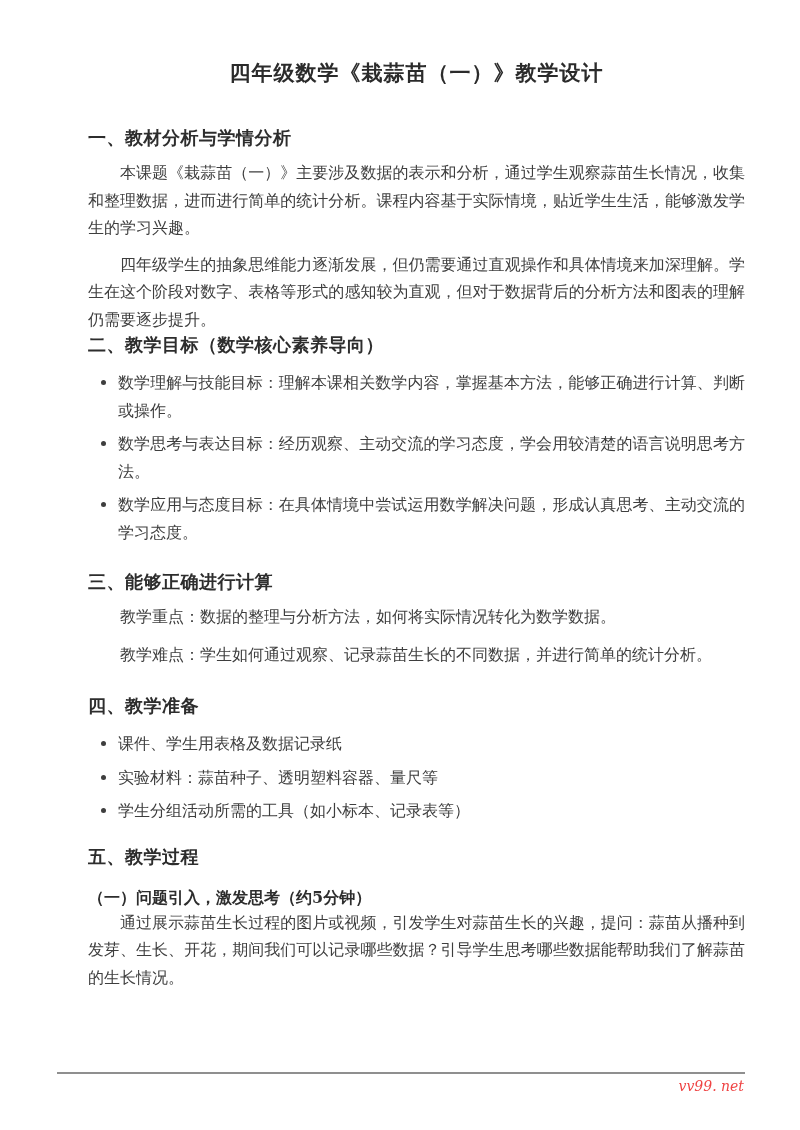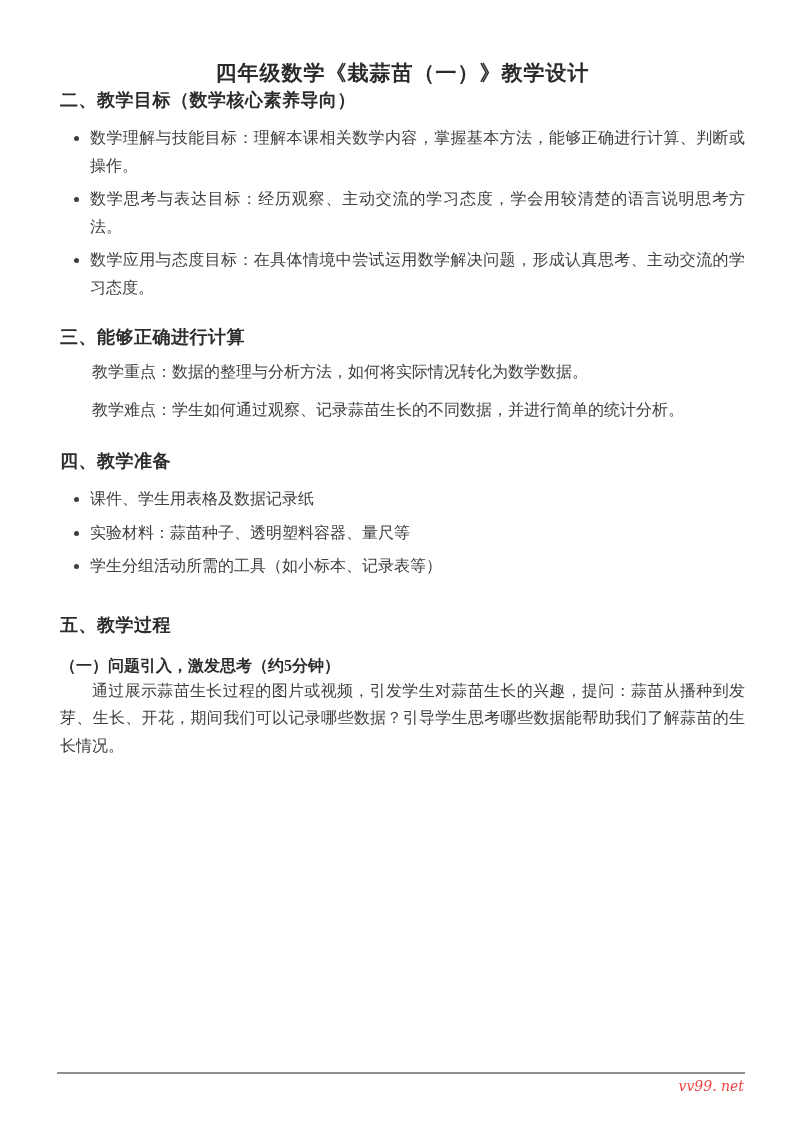--- a/index.html
+++ b/index.html
@@ -22,22 +22,21 @@
     font-size: 66px;
     line-height: 1;
     letter-spacing: 1px;
     color: #ececec;
     user-select: none;
   }
 
   .content {
     position: relative;
     z-index: 1;
-    padding: 0 55px 0 60px;
-    font-family: Liberation Serif, serif;
+    padding: 0 55px 0 88px;
   }
 
   .doc-title {
     margin: 0;
     padding-top: 58px;
     font-size: 21px;
     line-height: 30px;
     font-weight: bold;
     letter-spacing: 1px;
     text-align: center;
@@ -49,21 +48,21 @@
     font-size: 18px;
     line-height: 24px;
     font-weight: bold;
     letter-spacing: 0.5px;
     color: #2d2d2d;
   }
   .mt38 { margin-top: 38px; }
   .mt16 { margin-top: 0; }
   .mt24 { margin-top: 24px; }
   .mt26 { margin-top: 26px; }
-  .mt30 { margin-top: 33px; }
+  .mt30 { margin-top: 20px; }
 
   .body-p {
     margin: 9px 0 0;
     font-size: 16px;
     line-height: 27.5px;
     text-align: justify;
     text-indent: 2em;
     color: #3e3e3e;
   }
   .mt11 { }
@@ -112,20 +111,25 @@
 </head>
 <body>
 
 <div class="page">
 
 
   <div class="content">
 
     <h1 class="doc-title">四年级数学《栽蒜苗（一）》教学设计</h1>
 
+    <section>
+      <h2 class="sec-h mt38">一、教材分析与学情分析</h2>
+      <p class="body-p">本课题《栽蒜苗（一）》主要涉及数据的表示和分析，通过学生观察蒜苗生长情况，收集和整理数据，进而进行简单的统计分析。课程内容基于实际情境，贴近学生生活，能够激发学生的学习兴趣。</p>
+      <p class="body-p">四年级学生的抽象思维能力逐渐发展，但仍需要通过直观操作和具体情境来加深理解。学生在这个阶段对数字、表格等形式的感知较为直观，但对于数据背后的分析方法和图表的理解仍需要逐步提升。</p>
+    </section>
 
     <section>
       <h2 class="sec-h mt16">二、教学目标（数学核心素养导向）</h2>
       <ul class="blist">
         <li>数学理解与技能目标：理解本课相关数学内容，掌握基本方法，能够正确进行计算、判断或操作。</li>
         <li>数学思考与表达目标：经历观察、主动交流的学习态度，学会用较清楚的语言说明思考方法。</li>
         <li>数学应用与态度目标：在具体情境中尝试运用数学解决问题，形成认真思考、主动交流的学习态度。</li>
       </ul>
     </section>
 

